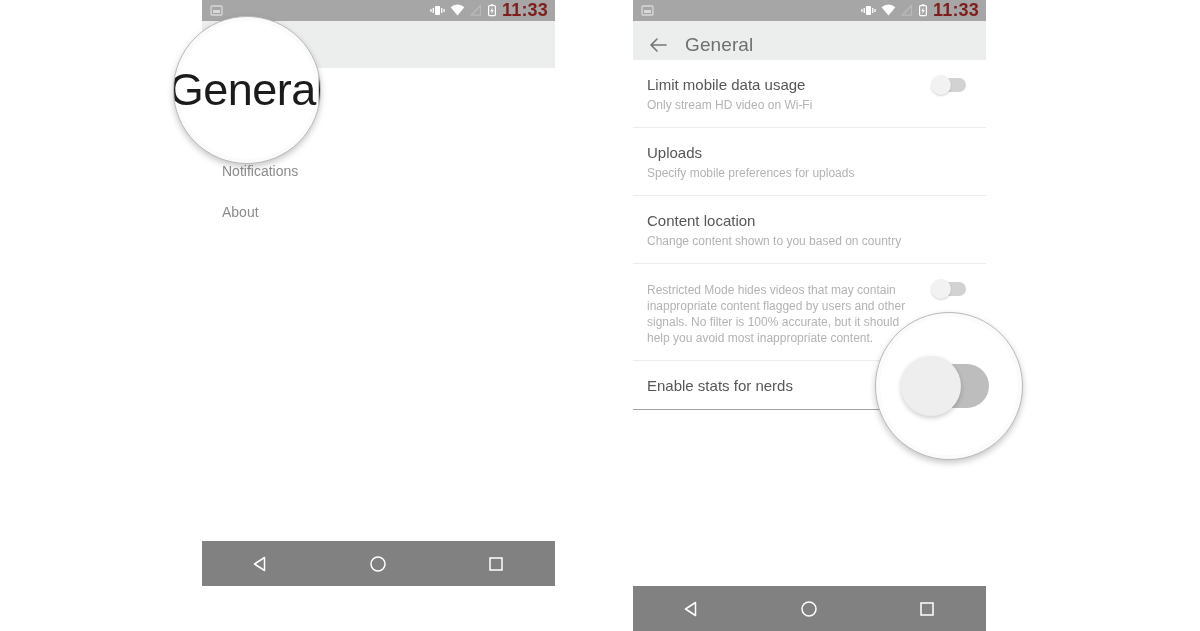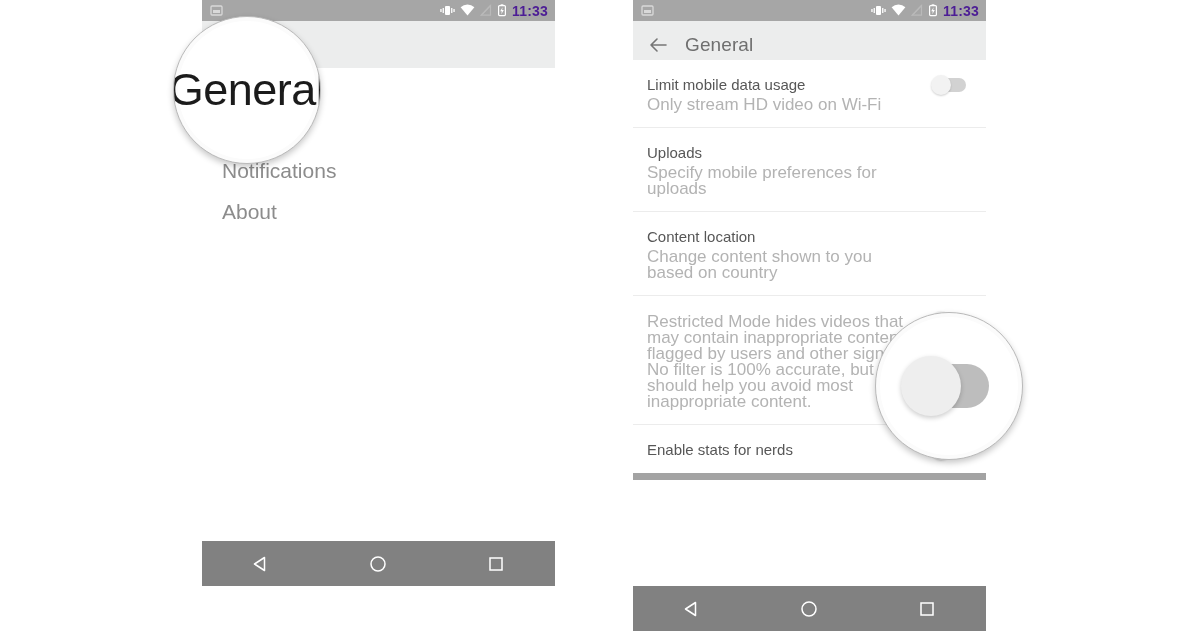--- a/index.html
+++ b/index.html
@@ -13,53 +13,53 @@
   .phone-right{left:633px;}
 
   
   .statusbar{
     position:absolute;top:0;left:0;width:353px;height:21px;
     background:#a6a6a6;display:flex;align-items:center;
     box-sizing:border-box;padding:0 7px 0 8px;
   }
   .sb-left{display:flex;align-items:center;gap:4px;}
   .sb-right{margin-left:auto;display:flex;align-items:center;gap:5px;}
-  .sb-clock{color:#4c1d95;font-size:14px;font-weight:bold;letter-spacing:.2px;}
+  .sb-clock{color:#7f1d1d;font-size:18px;font-weight:bold;letter-spacing:.2px;}
   .sb-ico{display:block;}
 
   
   .appbar{
     position:absolute;top:21px;left:0;width:353px;height:47px;
     background:#eceded;display:flex;align-items:center;
   }
   .appbar-title{
     color:#6f6f6f;font-size:19px;letter-spacing:.1px;
   }
   .appbar-left .appbar-title{padding-left:20px;}
   .back-arrow{margin-left:14px;margin-right:16px;display:block;}
 
   
   .simple-list{position:absolute;top:68px;left:0;width:353px;}
   .simple-item{
     height:41px;display:flex;align-items:center;
     padding-left:20px;box-sizing:border-box;
-    color:#8c8c8c;font-size:21px;
+    color:#8c8c8c;font-size:14px;
   }
 
   
   .settings{position:absolute;top:60px;left:0;width:353px;background:#fff;}
   .srow{
     position:relative;display:flex;align-items:flex-start;
     padding:15px 20px 14px 14px;box-sizing:border-box;
     border-bottom:1px solid #ececec;min-height:48px;
   }
-  .srow:last-child{border-bottom:7px solid #a3a3a3;}
+  .srow:last-child{border-bottom:1px solid #a3a3a3;}
   .srow-texts{flex:1;min-width:0;}
   .srow-title{color:#575757;font-size:15px;line-height:19px;}
-  .srow-sub{color:#b3b3b3;font-size:17px;line-height:16px;margin-top:3px;}
+  .srow-sub{color:#b3b3b3;font-size:12px;line-height:16px;margin-top:3px;}
   .srow-ctl{width:46px;flex:0 0 46px;display:flex;align-items:center;
             justify-content:flex-end;padding-top:3px;}
 
   
   .tgl{position:relative;width:34px;height:14px;border-radius:7px;}
   .tgl .track{position:absolute;left:0;top:0;width:34px;height:14px;border-radius:7px;}
   .tgl .knob{position:absolute;top:-3px;width:20px;height:20px;border-radius:50%;
              box-shadow:0 1px 2px rgba(0,0,0,.18);}
   .tgl.off .track{background:#d2d2d2;}
   .tgl.off .knob{left:-1px;background:#f2f2f2;}

